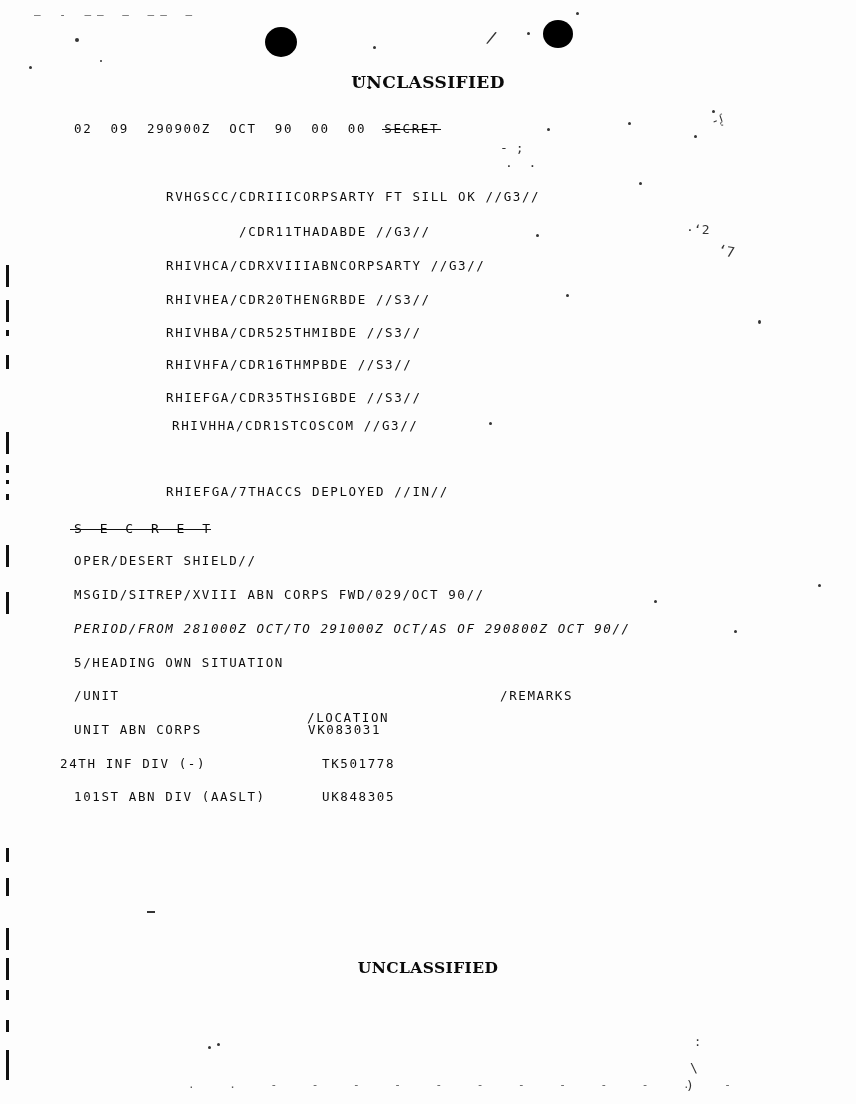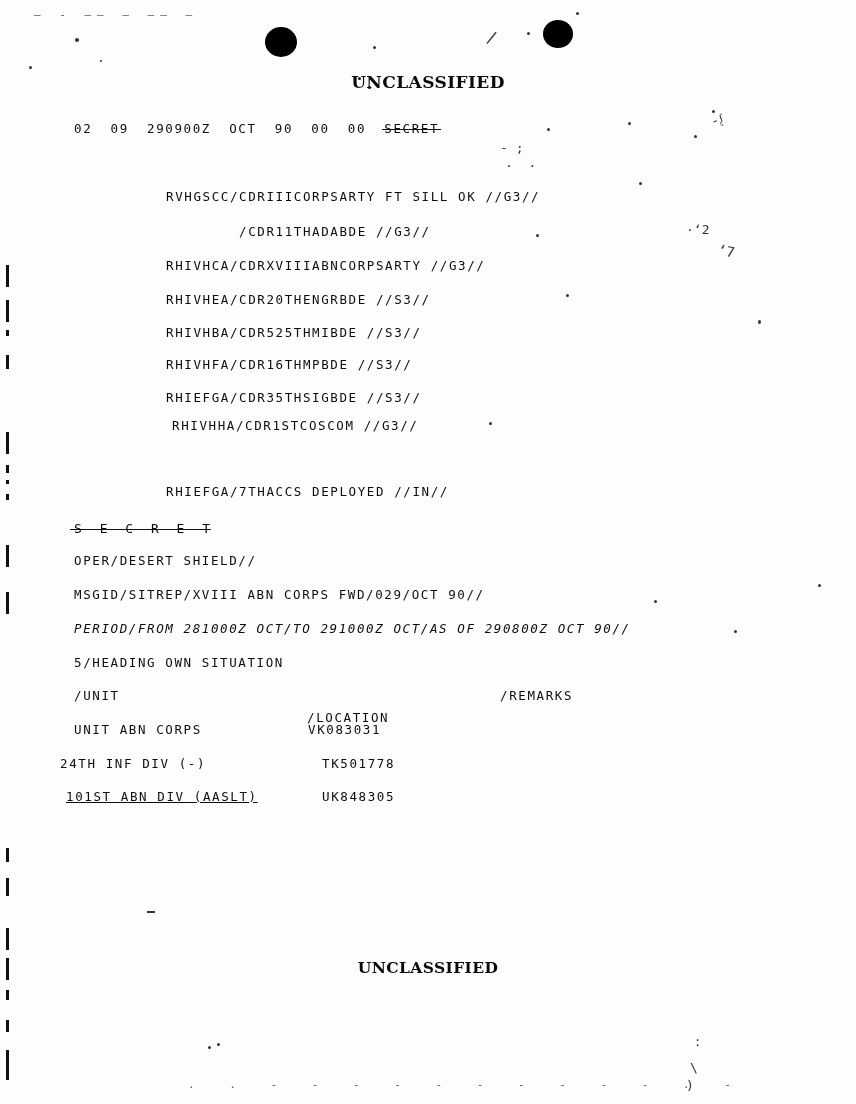--- a/index.html
+++ b/index.html
@@ -227,18 +227,18 @@
   <div class="msg" style="left:74px; top:688px;">/UNIT</div>
   <div class="msg" style="left:307px; top:688px;margin-top:22px;">/LOCATION</div>
   <div class="msg" style="left:500px; top:688px;">/REMARKS</div>
 
   <div class="msg" style="left:74px; top:722px;">UNIT ABN CORPS</div>
   <div class="msg" style="left:308px; top:722px;">VK083031</div>
 
   <div class="msg" style="left:60px; top:756px;">24TH INF DIV (-)</div>
   <div class="msg" style="left:322px; top:756px;">TK501778</div>
 
-  <div class="msg" style="left:66px; top:789px;text-decoration:underline;">101ST ABN DIV (AASLT)</div>
+  <div class="msg" style="left:74px; top:789px;">101ST ABN DIV (AASLT)</div>
   <div class="msg" style="left:322px; top:789px;">UK848305</div>
 
   <div class="class-bottom">UNCLASSIFIED</div>
 
 </div>
 
 </body></html>

